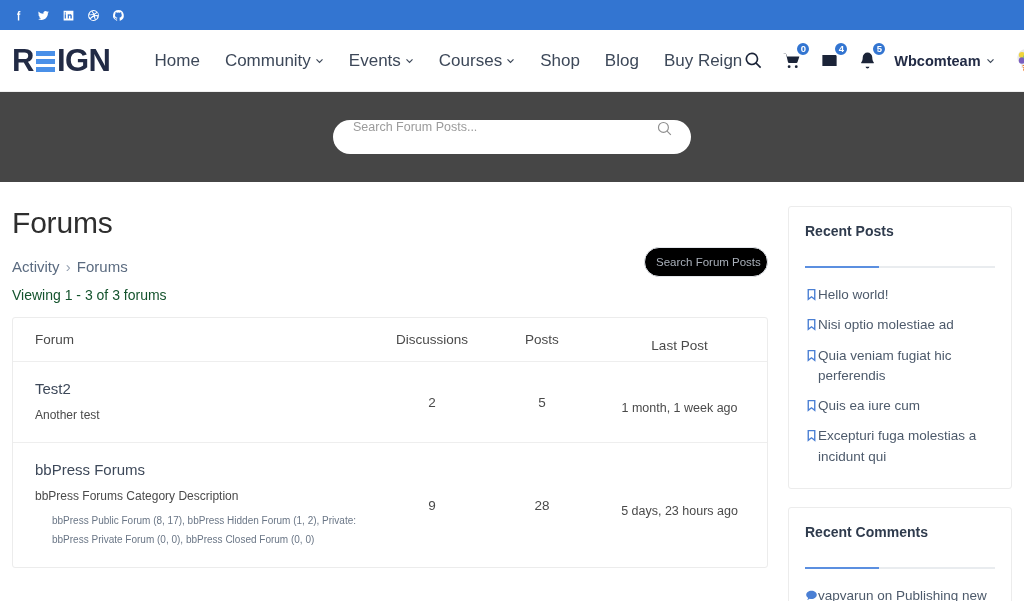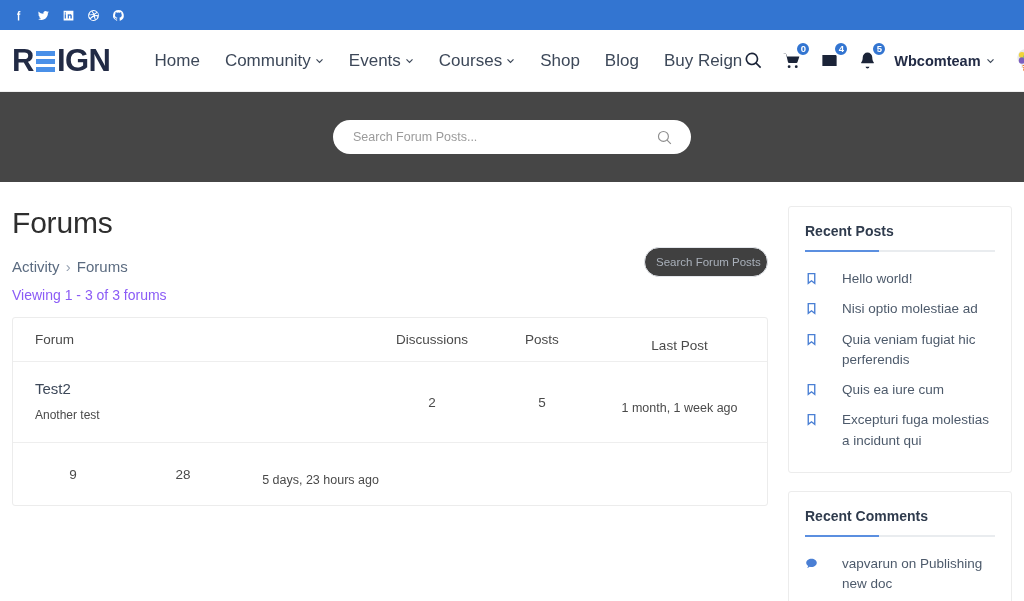--- a/index.html
+++ b/index.html
@@ -50,40 +50,40 @@
   .username { display: flex; align-items: center; gap: 5px; font-size: 14.5px;
               font-weight: 600; color: #222b45; cursor: pointer; }
   .avatar { width: 30px; height: 30px; border-radius: 50%; overflow: hidden;
             flex: 0 0 30px; cursor: pointer; }
 
   
   .hero { height: 90px; background: #464646; display: flex;
           align-items: center; justify-content: center; }
   .herosearch {
     width: 358px; height: 34px; background: #fff; border-radius: 18px;
-    display: flex; align-items: center; padding: 0 18px 0 20px;
+    display: flex; padding: 0 18px 0 20px;
   }
   .herosearch .ph { flex: 1; font-size: 12.5px; color: #9b9b9b; }
   .herosearch svg { width: 17px; height: 17px; stroke: #8d8d8d; fill: none; stroke-width: 1.6; }
 
   
   .body { display: flex; padding: 24px 12px 0 12px; gap: 20px; }
   .content { width: 756px; flex: 0 0 756px; }
   .sidebar { flex: 1; }
 
   .page-title { font-size: 30px; font-weight: 400; color: #2e2e2e; letter-spacing: -.2px; }
   .crumb { margin-top: 18px; font-size: 15px; color: #5b6b80; }
   .crumb span { cursor: pointer; }
   .crumb .sepc { color: #98a3b3; padding: 0 2px; }
 
   .viewrow { display: flex; align-items: center; margin-top: 10px; }
-  .viewing { font-size: 14px; color: #8b5cf6; }
+  .viewing { font-size: 14px; color: #14532d; }
   .minisearch {
     margin-left: auto; margin-top: -28px; width: 124px; height: 30px;
-    border: 1px solid #e4e7ec; border-radius: 16px; background: #404040;
+    border: 1px solid #e4e7ec; border-radius: 16px; background: #000000;
     display: flex; align-items: center; padding: 0 11px; gap: 2px;
   }
   .minisearch .ph { font-size: 11.5px; color: #a9b0ba; white-space: nowrap; }
   .minisearch svg { width: 12px; height: 12px; stroke: #a9b0ba; fill: none; stroke-width: 1.8; }
 
   
   .ftable { margin-top: 14px; border: 1px solid #ececec; border-radius: 3px;
             background: #fff; overflow: hidden; }
   .frow { display: flex; align-items: center; border-bottom: 1px solid #eeeeee; }
   .frow:last-child { border-bottom: none; }
@@ -98,26 +98,26 @@
   .ftitle { font-size: 15px; color: #3d4859; cursor: pointer; }
   .fdesc  { font-size: 12px; color: #4a4a4a; margin-top: 9px; line-height: 1.5; }
   .fsubs  { font-size: 10px; color: #6a7686; margin-top: 7px; line-height: 1.85;
             padding-left: 17px; max-width: 330px; }
   .fnum   { font-size: 13.5px; color: #4a4a4a; }
   .ftime  { font-size: 12.5px; color: #4a4a4a; }
 
   
   .widget { border: 1px solid #ececec; border-radius: 3px; background: #fff;
             padding: 16px 16px 16px 16px; margin-bottom: 18px; }
-  .wtitle { font-size: 14px; font-weight: 700; color: #2f3b4d; padding-bottom: 11px; }
+  .wtitle { font-size: 14px; font-weight: 700; color: #2f3b4d; padding-bottom: 27px; }
   .wrule { height: 2px; background: #e9ecef; position: relative; margin-bottom: 12px; }
   .wrule:after { content: ""; position: absolute; left: 0; top: 0;
                  width: 74px; height: 2px; background: #5b8fe0; }
   .wlist { list-style: none; }
-  .wlist li { display: flex; gap: 24px; font-size: 13.5px; color: #4d5a6b;
+  .wlist li { display: flex; gap: 0; font-size: 13.5px; color: #4d5a6b;
               line-height: 1.5; padding: 5px 0; cursor: pointer; }
   .wlist li svg { width: 13px; height: 13px; flex: 0 0 13px; margin-top: 3px; }
   .bm { fill: none; stroke: #4a7fd4; stroke-width: 1.7; }
   .cm { fill: #4a7fd4; }
 </style>
 </head>
 <body>
 
 <div class="topbar">
   <div class="topbar-right">
@@ -284,20 +284,25 @@
         <div class="c-forum">
           <div class="ftitle">Test2</div>
           <div class="fdesc">Another test</div>
         </div>
         <div class="c-disc  fnum">2</div>
         <div class="c-posts fnum">5</div>
         <div class="c-last  ftime">1 month, 1 week ago</div>
       </div>
 
       <div class="frow fbody">
+        <div class="c-forum">
+          <div class="ftitle">bbPress Forums</div>
+          <div class="fdesc">bbPress Forums Category Description</div>
+          <div class="fsubs">bbPress Public Forum (8, 17), bbPress Hidden Forum (1, 2), Private: bbPress Private Forum (0, 0), bbPress Closed Forum (0, 0)</div>
+        </div>
         <div class="c-disc  fnum">9</div>
         <div class="c-posts fnum">28</div>
         <div class="c-last  ftime">5 days, 23 hours ago</div>
       </div>
     </div>
   </div>
 
   <div class="sidebar">
 
     <div class="widget">

